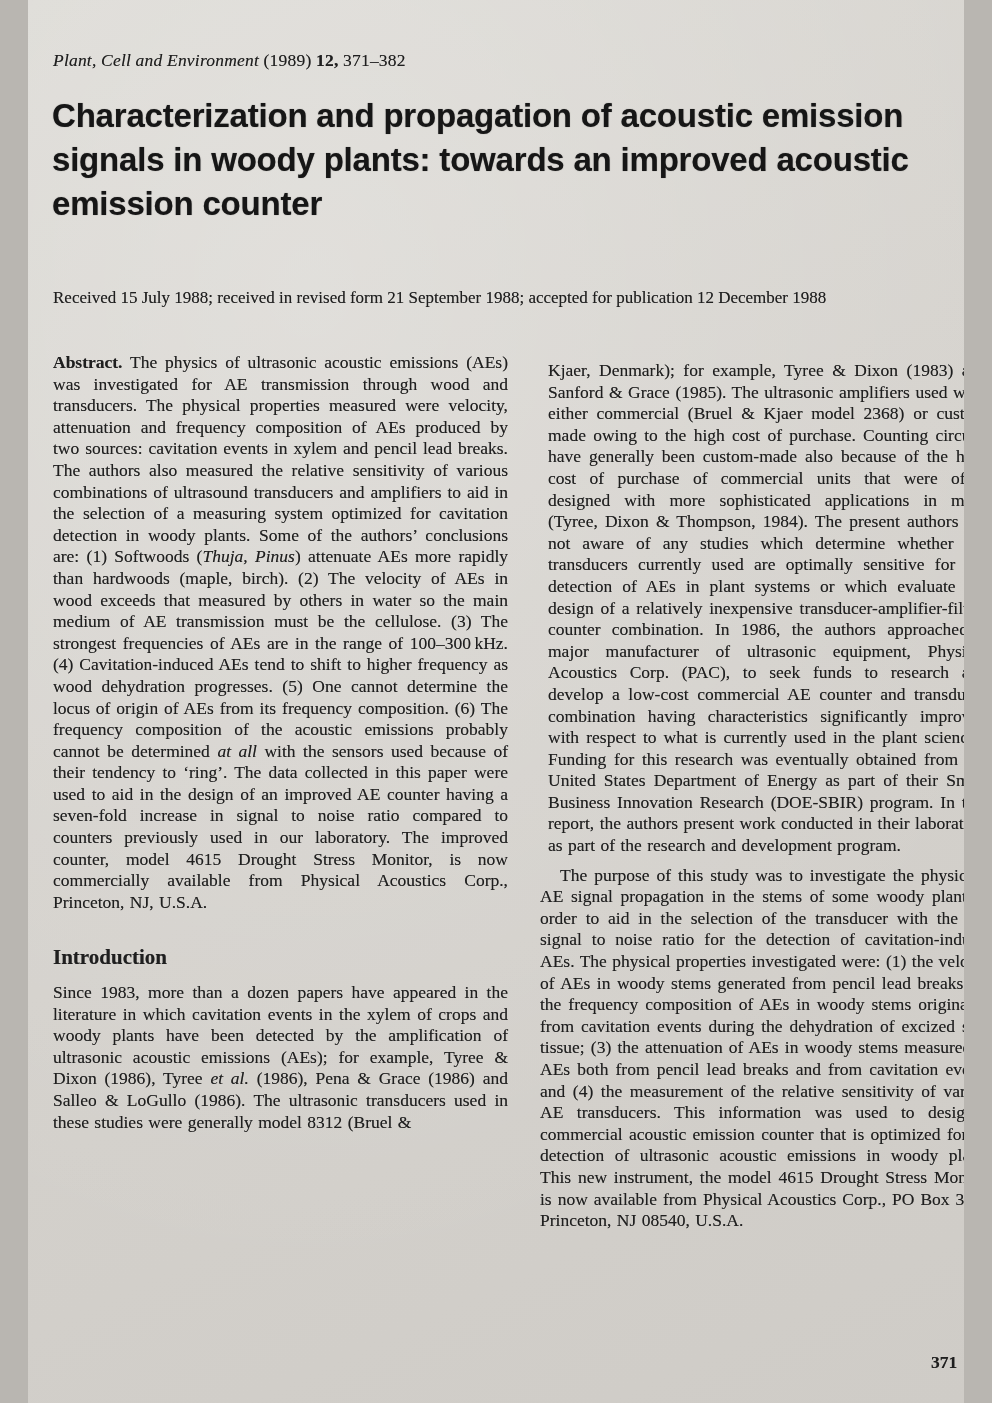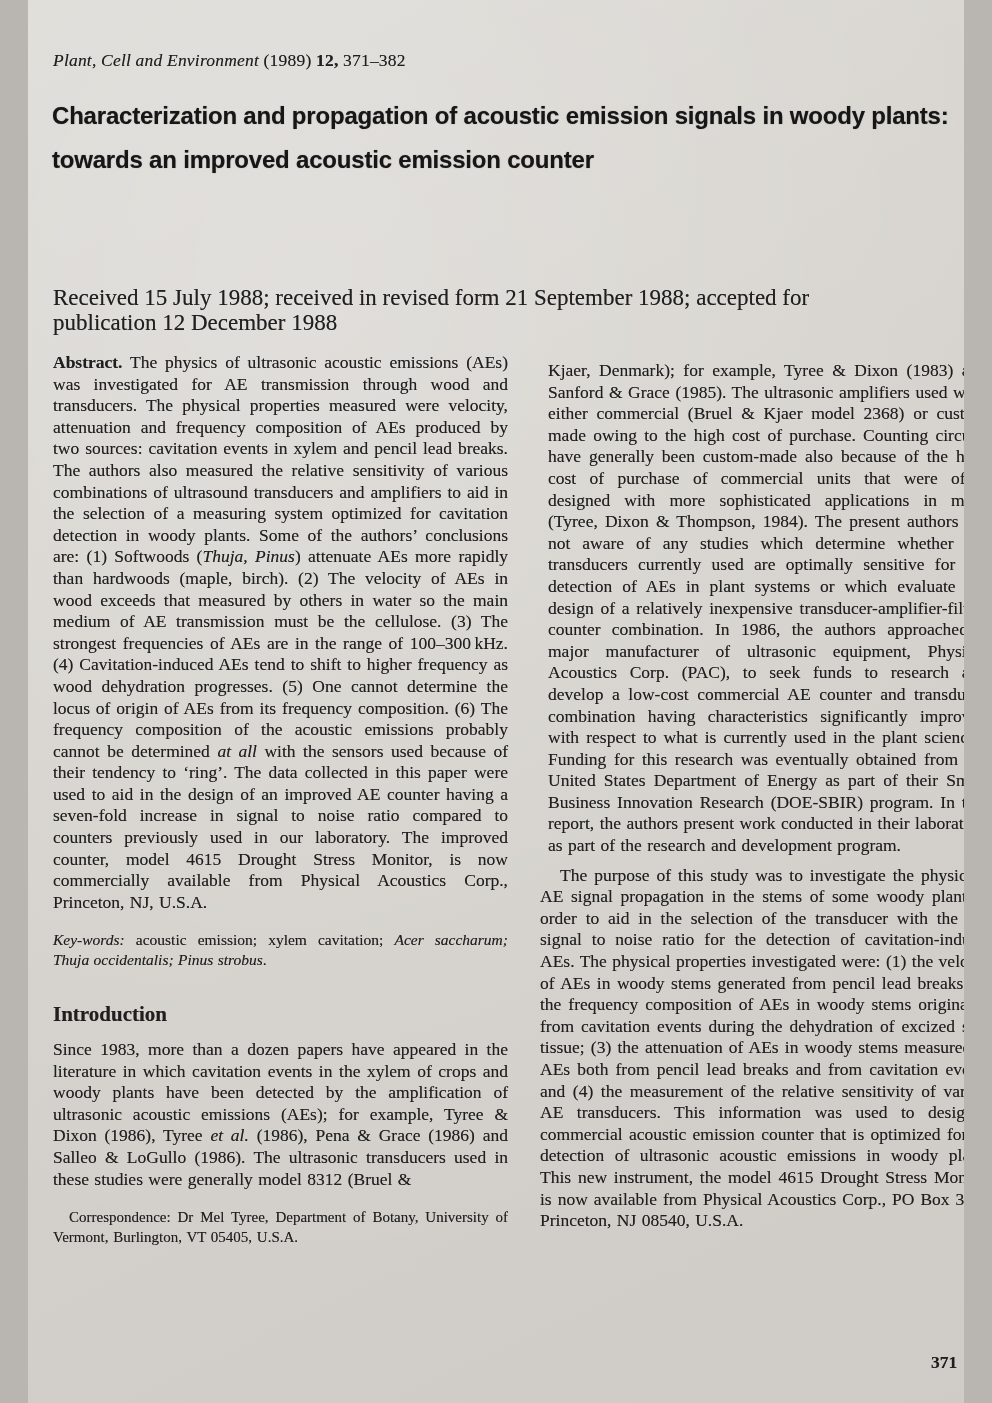--- a/index.html
+++ b/index.html
@@ -29,40 +29,40 @@
     letter-spacing: 0.2px;
     white-space: nowrap;
   }
   .paper-title {
     position: absolute;
     left: 24px;
     top: 94px;
     width: 905px;
     font-family: "Liberation Sans", sans-serif;
     font-weight: 700;
-    font-size: 24px;
+    font-size: 33px;
     line-height: 44px;
     letter-spacing: -0.2px;
     color: #161616;
     text-shadow: 0 0 1px rgba(30,30,30,0.5);
   }
   .authors-line {
     position: absolute;
     left: 25px;
     top: 243px;
     width: 945px;
     font-size: 19px;
     letter-spacing: 0.15px;
   }
   .received-line {
     position: absolute;
     left: 25px;
     top: 285px;
     width: 848px;
-    font-size: 23px;
+    font-size: 17px;
     line-height: 25px;
   }
   .columns {
     position: absolute;
     left: 25px;
     top: 352px;
     width: 942px;
     display: flex;
     gap: 32px;
   }
@@ -113,27 +113,25 @@
   <h1 class="paper-title" style="margin:0;">Characterization and propagation of acoustic emission signals in woody plants: towards an improved acoustic emission counter</h1>
 
 
   <div class="received-line softtext">Received 15 July 1988; received in revised form 21 September 1988; accepted for publication 12 December 1988</div>
 
   <div class="columns">
 
     <div class="col softtext">
       <p class="abstract-para"><span style="font-weight: bold;">Abstract.</span><span> The physics of ultrasonic acoustic emissions (AEs) was investigated for AE transmission through wood and transducers. The physical properties measured were velocity, attenuation and frequency composition of AEs produced by two sources: cavitation events in xylem and pencil lead breaks. The authors also measured the relative sensitivity of various combinations of ultrasound transducers and amplifiers to aid in the selection of a measuring system optimized for cavitation detection in woody plants. Some of the authors’ conclusions are: (1) Softwoods (</span><span style="font-style: italic;">Thuja, Pinus</span><span>) attenuate AEs more rapidly than hardwoods (maple, birch). (2) The velocity of AEs in wood exceeds that measured by others in water so the main medium of AE transmission must be the cellulose. (3) The strongest frequencies of AEs are in the range of 100–300 kHz. (4) Cavitation-induced AEs tend to shift to higher frequency as wood dehydration progresses. (5) One cannot determine the locus of origin of AEs from its frequency composition. (6) The frequency composition of the acoustic emissions probably cannot be determined </span><span style="font-style: italic;">at all</span><span> with the sensors used because of their tendency to ‘ring’. The data collected in this paper were used to aid in the design of an improved AE counter having a seven-fold increase in signal to noise ratio compared to counters previously used in our laboratory. The improved counter, model 4615 Drought Stress Monitor, is now commercially available from Physical Acoustics Corp., Princeton, NJ, U.S.A.</span></p>
 
-      <div class="keywords"><span style="font-style: italic;">Key-words:</span><span> acoustic emission; xylem cavitation; </span><span style="font-style: italic;">Acer saccharum; Thuja occidentalis; Pinus strobus</span><span>.</span></div>
 
       <div class="intro-heading">Introduction</div>
 
       <p class="intro-para abstract-para" style="margin-bottom:0;"><span>Since 1983, more than a dozen papers have appeared in the literature in which cavitation events in the xylem of crops and woody plants have been detected by the amplification of ultrasonic acoustic emissions (AEs); for example, Tyree &amp; Dixon (1986), Tyree </span><span style="font-style: italic;">et al.</span><span> (1986), Pena &amp; Grace (1986) and Salleo &amp; LoGullo (1986). The ultrasonic transducers used in these studies were generally model 8312 (Bruel &amp;</span></p>
 
-      <div class="footnote">Correspondence: Dr Mel Tyree, Department of Botany, University of Vermont, Burlington, VT 05405, U.S.A.</div>
     </div>
 
     <div class="col softtext">
       <p class="right-para-1">Kjaer, Denmark); for example, Tyree &amp; Dixon (1983) and Sanford &amp; Grace (1985). The ultrasonic amplifiers used were either commercial (Bruel &amp; Kjaer model 2368) or custom made owing to the high cost of purchase. Counting circuits have generally been custom-made also because of the high cost of purchase of commercial units that were often designed with more sophisticated applications in mind (Tyree, Dixon &amp; Thompson, 1984). The present authors are not aware of any studies which determine whether the transducers currently used are optimally sensitive for the detection of AEs in plant systems or which evaluate the design of a relatively inexpensive transducer-amplifier-filter-counter combination. In 1986, the authors approached a major manufacturer of ultrasonic equipment, Physical Acoustics Corp. (PAC), to seek funds to research and develop a low-cost commercial AE counter and transducer combination having characteristics significantly improved with respect to what is currently used in the plant sciences. Funding for this research was eventually obtained from the United States Department of Energy as part of their Small Business Innovation Research (DOE-SBIR) program. In this report, the authors present work conducted in their laboratory as part of the research and development program.</p>
       <p class="right-para-2">The purpose of this study was to investigate the physics of AE signal propagation in the stems of some woody plants in order to aid in the selection of the transducer with the best signal to noise ratio for the detection of cavitation-induced AEs. The physical properties investigated were: (1) the velocity of AEs in woody stems generated from pencil lead breaks; (2) the frequency composition of AEs in woody stems originating from cavitation events during the dehydration of excized stem tissue; (3) the attenuation of AEs in woody stems measured on AEs both from pencil lead breaks and from cavitation events; and (4) the measurement of the relative sensitivity of various AE transducers. This information was used to design a commercial acoustic emission counter that is optimized for the detection of ultrasonic acoustic emissions in woody plants. This new instrument, the model 4615 Drought Stress Monitor, is now available from Physical Acoustics Corp., PO Box 3135, Princeton, NJ 08540, U.S.A.</p>
     </div>
 
   </div>
 
   <div class="page-number softtext">371</div>

